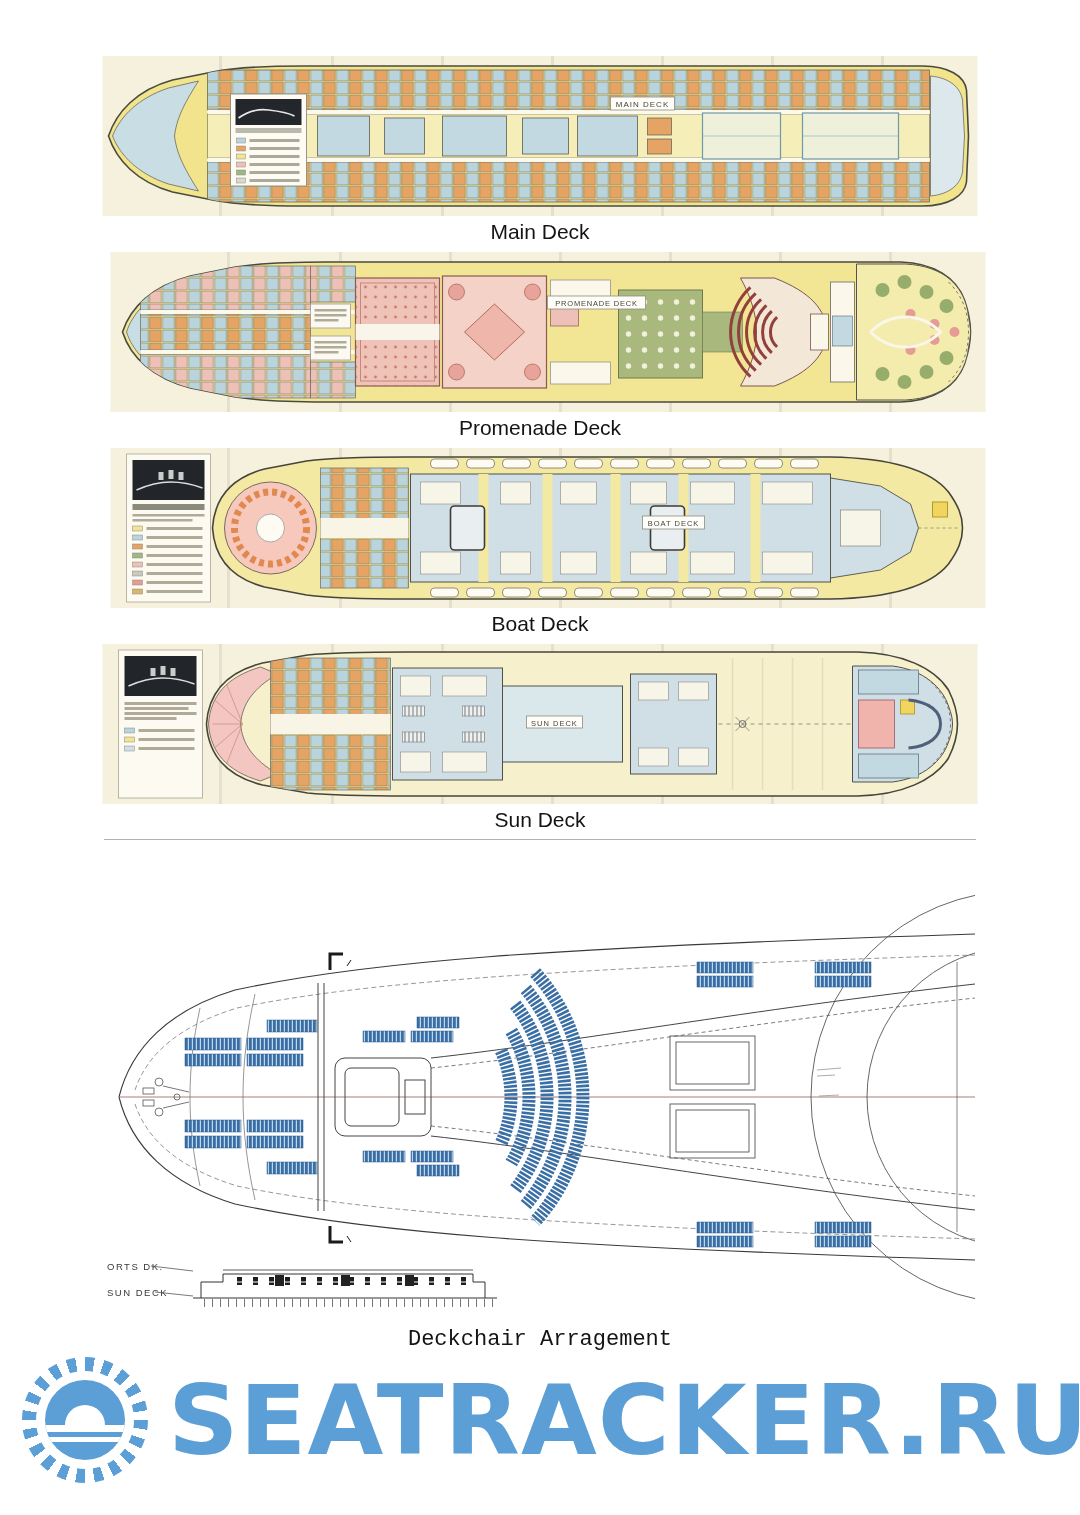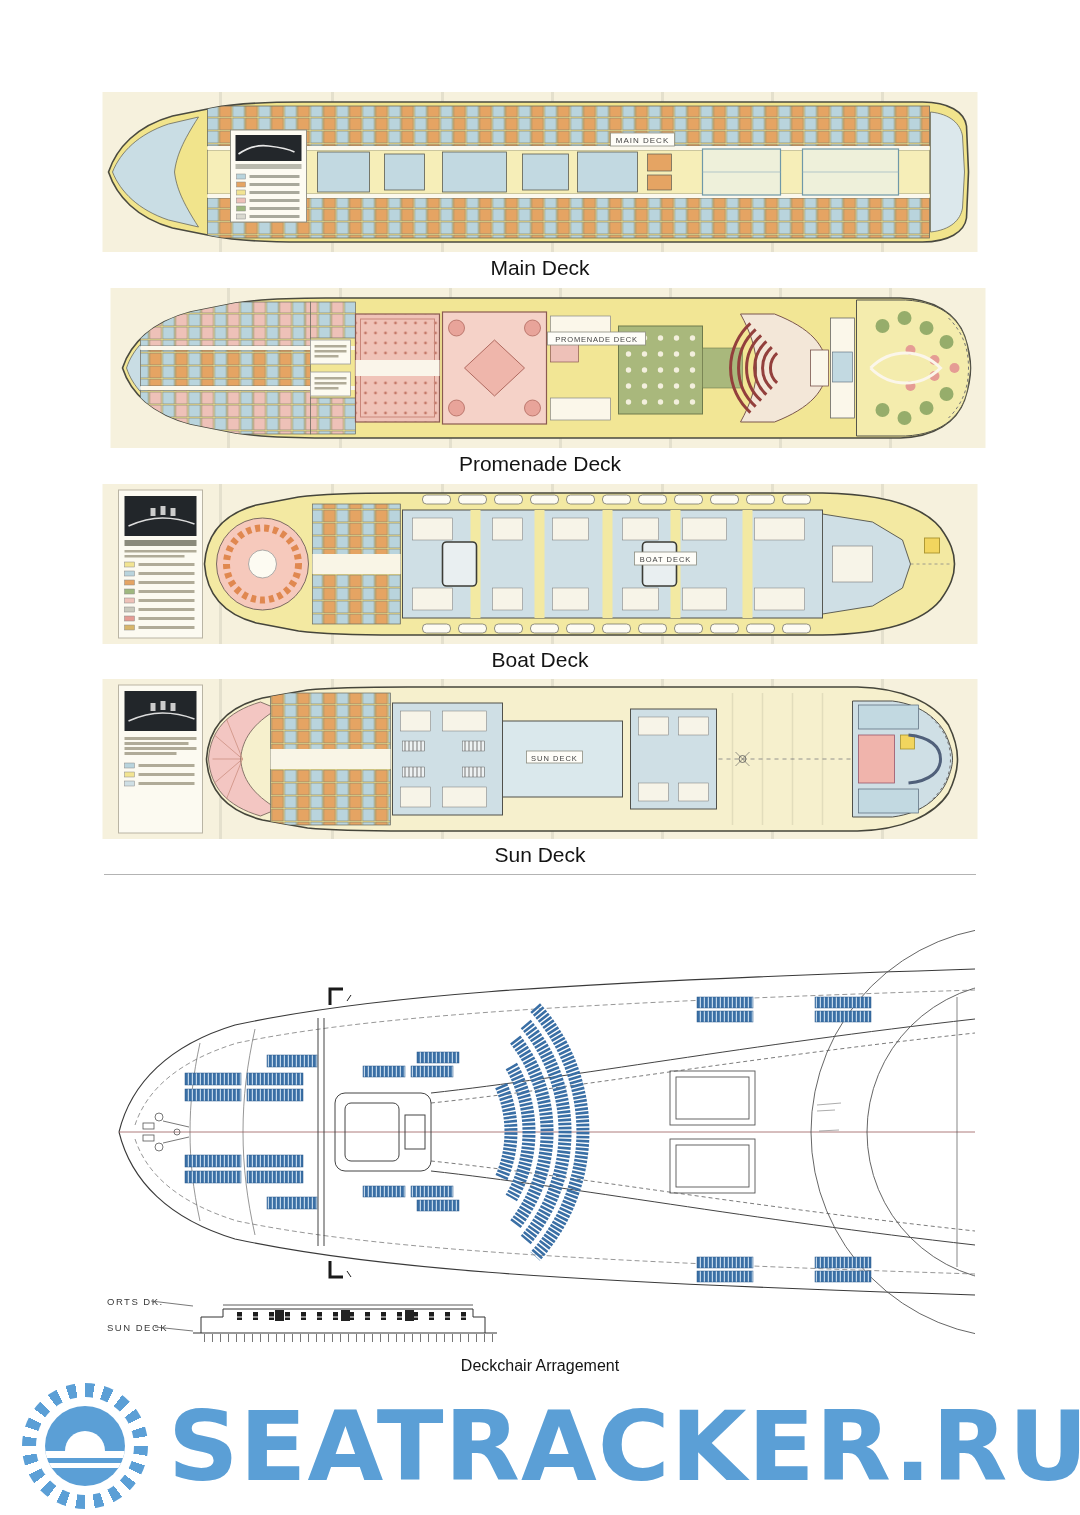--- a/index.html
+++ b/index.html
@@ -1,28 +1,28 @@
 <!DOCTYPE html>
 <html><head>
 <meta charset="utf-8">
 <style>
   * { box-sizing: border-box; }
   html,body { margin:0; padding:0; }
   body {
     width:1080px; height:1515px; background:#ffffff;
     font-family:"Liberation Sans", sans-serif; overflow:hidden; position:relative;
   }
-  .content { width:876px; margin:0 auto; padding-top:92px; }
+  .content { width:876px; margin:0 auto; padding-top:56px; }
   svg { display:block; font-family:"Liberation Sans", sans-serif; }
   .plan { width:876px; height:160px; }
   .caption {
     text-align:center; font-size:21px; line-height:24px; color:#141414;
     margin:4px 0 7px;
   }
-  .caption2 { text-align:center; font-size:16px; line-height:24px; color:#141414; margin:4px 0 0; }
+  .caption2 { text-align:center; font-size:22px; line-height:24px; color:#141414; margin:13px 0 0;font-family:Liberation Mono, monospace; }
   .divider { border:none; border-top:1px solid #b3b3b3; margin:6px 2px 0; }
   .chart-wrap { margin-top:50px; }
   .chairsvg { width:870px; height:425px; margin:0 auto; }
   
   .brand { display:flex; align-items:center; padding-left:22px; margin-top:4px; height:128px; }
   .sun { position:relative; width:140px; height:126px; flex:0 0 auto; }
   .sun-rays { position:absolute; left:0; top:0; width:126px; height:126px; border-radius:50%;
     background: repeating-conic-gradient(#5b9fd6 0deg 9deg, rgba(255,255,255,0) 9deg 18deg); }
   .sun-disc { position:absolute; left:14px; top:14px; width:98px; height:98px; border-radius:50%; background:#ffffff; }
   .sun-core { position:absolute; left:23px; top:23px; width:80px; height:80px; border-radius:50%;
@@ -279,21 +279,21 @@
         </g>
       </g>
       <g>
         <rect x="437" y="44" width="98" height="13" fill="#fefdf8" stroke="#8d8d80" stroke-width="0.8"></rect>
         <text x="486" y="54" text-anchor="middle" font-size="7.5" letter-spacing="0.8" fill="#444">PROMENADE DECK</text>
       </g>
     </svg>
     <figcaption class="caption">Promenade Deck</figcaption>
   </figure>
 
-  <figure style="margin:0">
+  <figure style="margin:8px">
     <svg class="plan" viewBox="0 0 875 160">
       <defs>
           <clipPath id="hc3">
         <path d="M102,80 C104,50 120,30 154,21 L196,13 C224,9.5 258,9 295,9 L720,9 C780,10 820,22 838,44 C848,58 852,68 852,80 C852,92 848,102 838,116 C820,138 780,150 720,151 L295,151 C258,151 224,150.5 196,147 L154,139 C120,130 104,110 102,80 Z"></path>
       </clipPath>
         </defs>
       <rect width="875" height="160" fill="#f6f1dd"></rect>
       <g stroke="#00000012" stroke-width="3">
         <line x1="118" y1="0" x2="118" y2="160"></line>
           <line x1="230" y1="0" x2="230" y2="160"></line>

